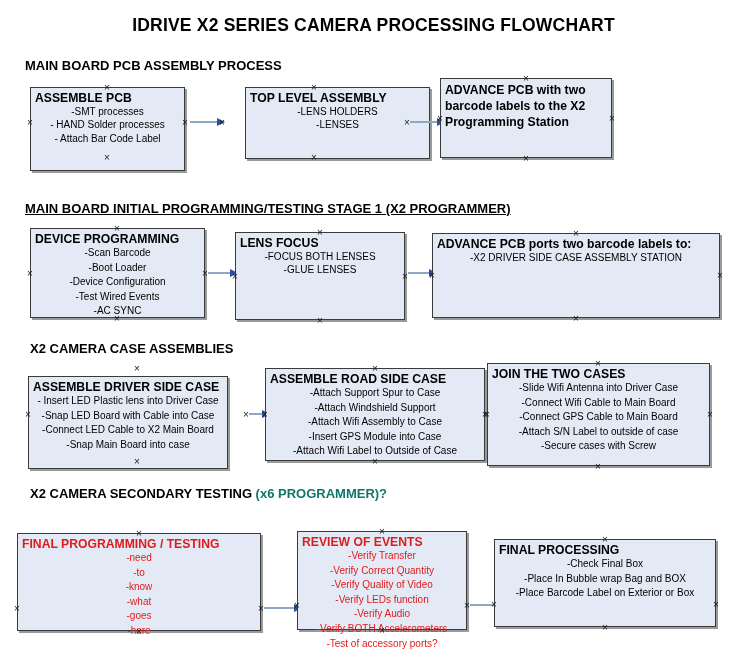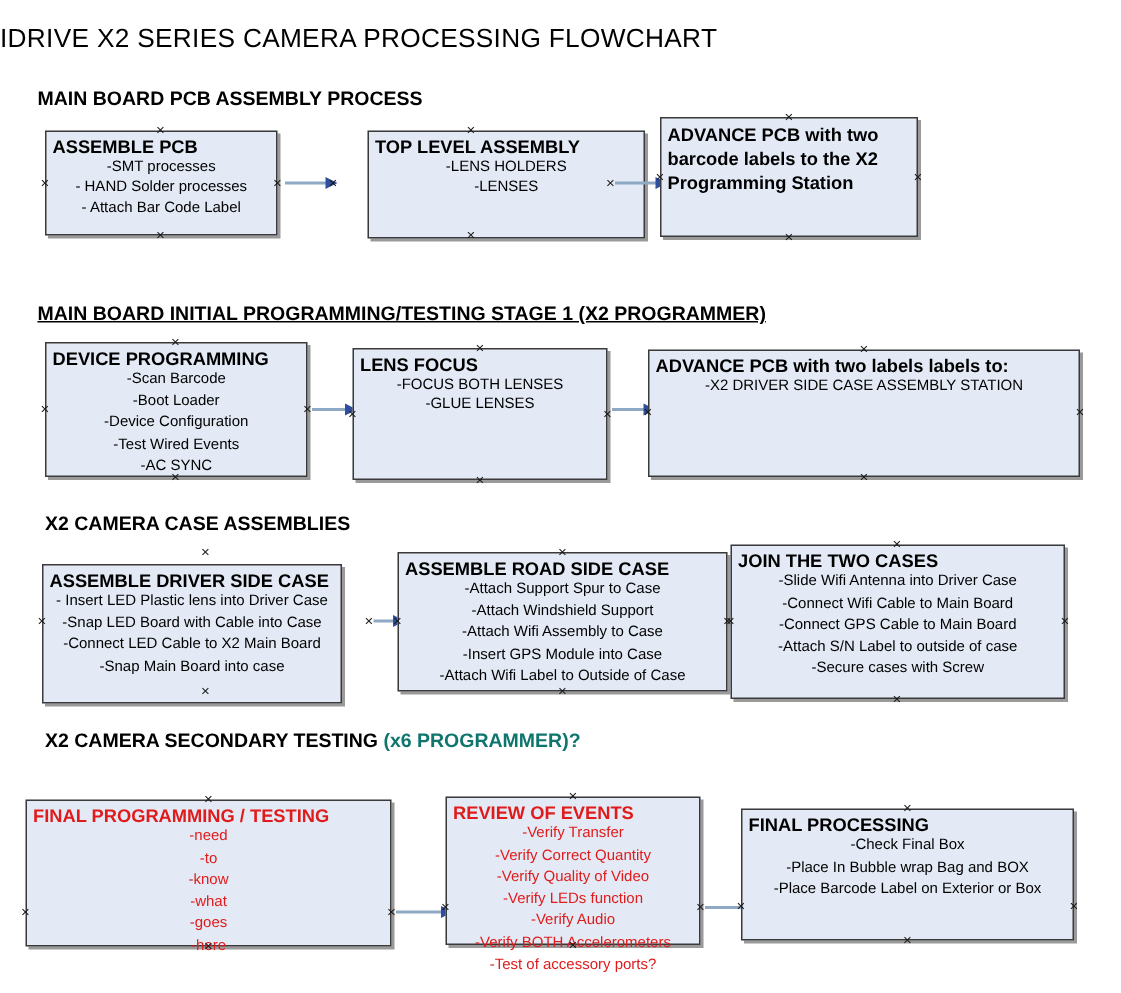--- a/index.html
+++ b/index.html
@@ -12,23 +12,23 @@
     width: 747px;
     height: 662px;
     background: #ffffff;
     font-family: "Liberation Sans", sans-serif;
     overflow: hidden;
   }
   .doc-title {
     position: absolute;
     left: 0; top: 15px;
     width: 747px;
-    text-align: left;
+    text-align: center;
     font-size: 17.5px;
-    font-weight: normal;
+    font-weight: bold;
     color: #000000;
     letter-spacing: 0.2px;
   }
   .section-head {
     position: absolute;
     font-size: 13px;
     font-weight: bold;
     color: #000000;
     white-space: nowrap;
   }
@@ -103,21 +103,21 @@
 <body>
 
 <div id="canvas">
 
   <div class="doc-title">IDRIVE X2  SERIES CAMERA PROCESSING FLOWCHART</div>
 
   <div class="section-head" style="left:25px; top:58px;">
     <span>MAIN BOARD PCB ASSEMBLY PROCESS</span>
   </div>
 
-  <div class="box" style="left:30px; top:87px; width:155px; height:70px;">
+  <div class="box" style="left:30px; top:87px; width:155px; height:84px;">
     <div class="b-title">ASSEMBLE PCB</div>
     <div class="b-line">-SMT processes</div>
     <div class="b-line">- HAND Solder processes</div>
     <div class="b-line">- Attach Bar Code Label</div>
   </div>
   <span class="handle" style="left:107px; top:87px;"></span>
   <span class="handle" style="left:107px; top:157px;"></span>
   <span class="handle" style="left:30px; top:122px;"></span>
   <span class="handle" style="left:185px; top:122px;"></span>
 
@@ -176,21 +176,21 @@
   <span class="handle" style="left:320px; top:232px;"></span>
   <span class="handle" style="left:320px; top:320px;"></span>
   <span class="handle" style="left:235px; top:276px;"></span>
   <span class="handle" style="left:405px; top:276px;"></span>
 
   <div class="conn" style="left:408px; top:272px; width:22px;">
     <span class="head"></span>
   </div>
 
   <div class="box" style="left:432px; top:233px; width:288px; height:85px;">
-    <div class="b-title">ADVANCE PCB with two labels labels to:</div>
+    <div class="b-title">ADVANCE PCB ports two barcode labels to:</div>
     <div class="b-line">-X2 DRIVER  SIDE  CASE  ASSEMBLY STATION</div>
   </div>
   <span class="handle" style="left:576px; top:233px;"></span>
   <span class="handle" style="left:576px; top:318px;"></span>
   <span class="handle" style="left:432px; top:275px;"></span>
   <span class="handle" style="left:720px; top:275px;"></span>
 
   <div class="section-head" style="left:30px; top:341px;">
     <span>X2 CAMERA CASE ASSEMBLIES</span>
   </div>

